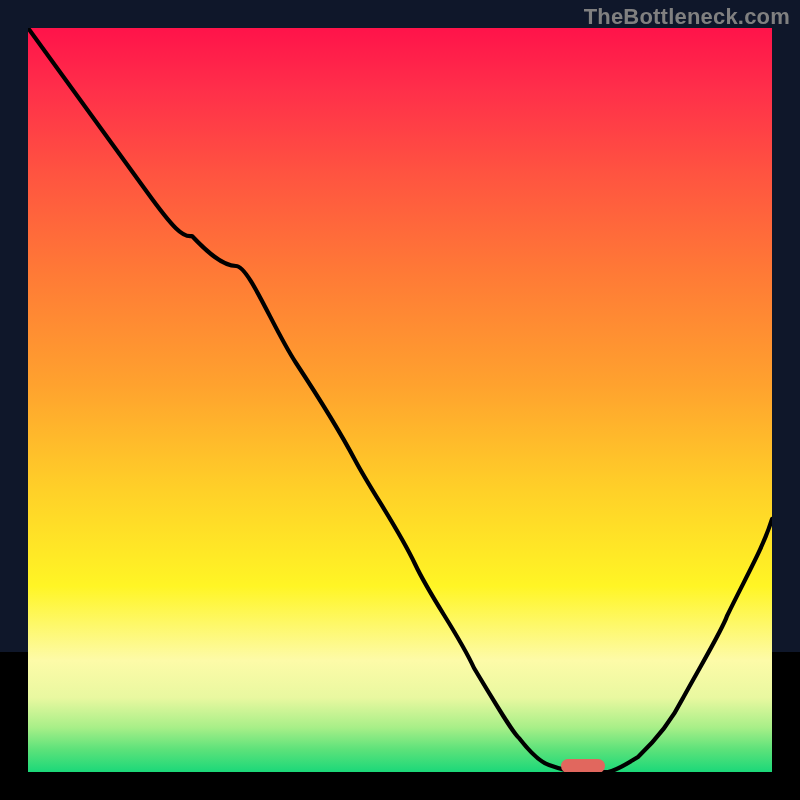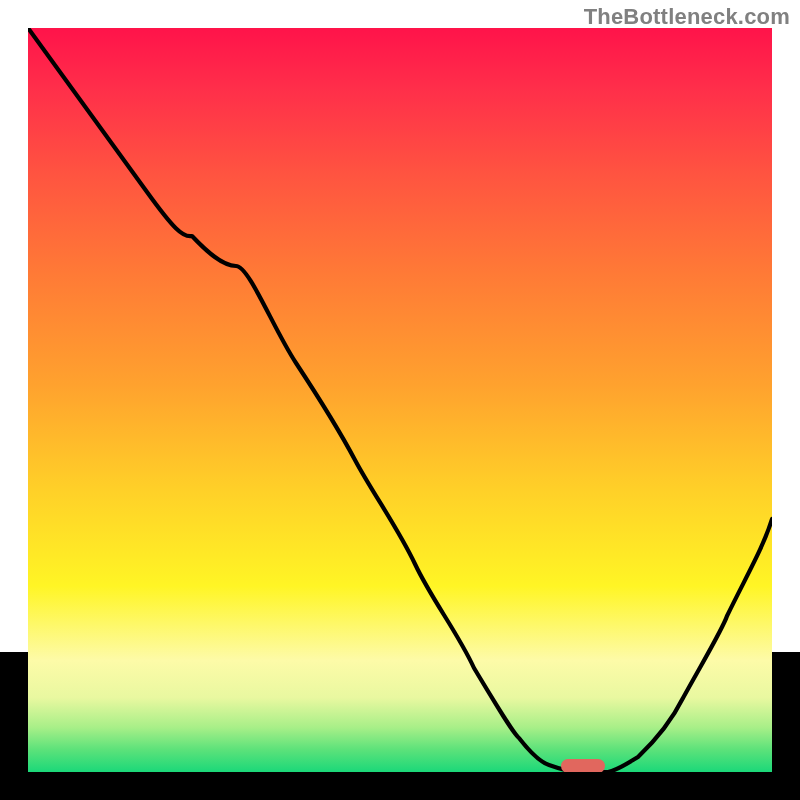--- a/index.html
+++ b/index.html
@@ -10,21 +10,21 @@
     background: #000;
     overflow: hidden;
   }
 
   .frame {
     position: absolute;
     left: 0;
     top: 0;
     width: 800px;
     height: 652px;
-    background: #ffffff;
+    background: #0f172a;
   }
 
   .plot-area {
     position: absolute;
     left: 28px;
     top: 28px;
     width: 744px;
     height: 744px;
     
     background: linear-gradient(

